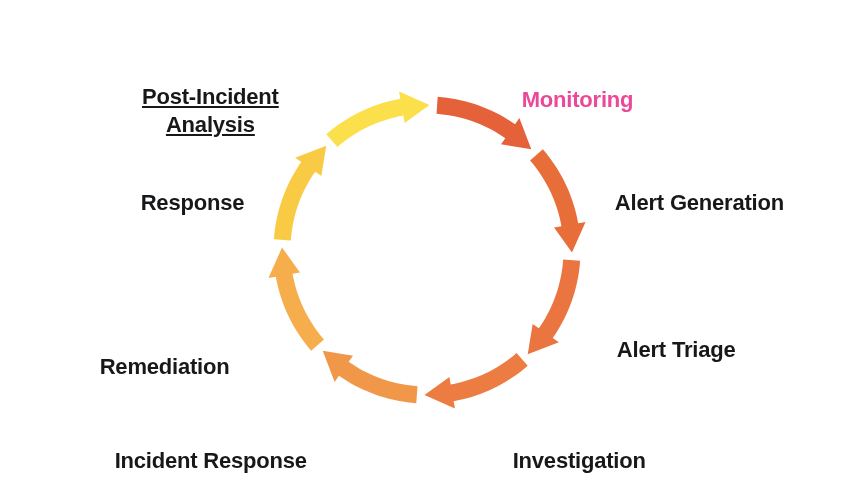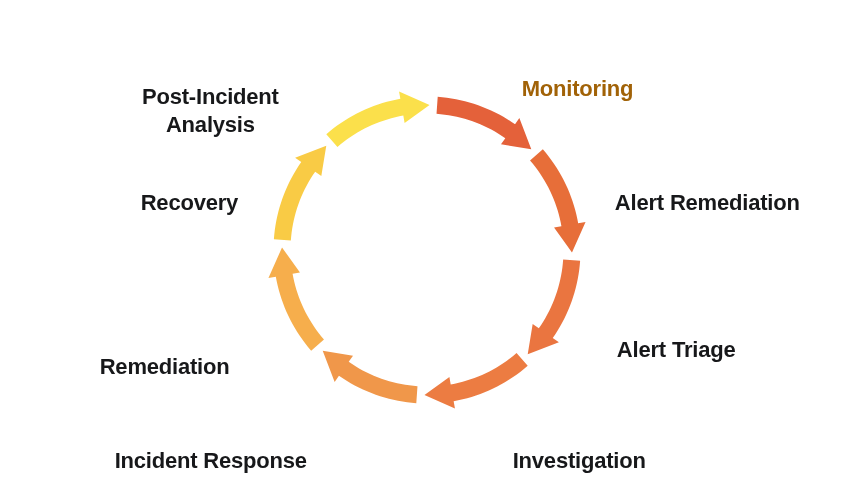--- a/index.html
+++ b/index.html
@@ -58,39 +58,39 @@
         <path d="M 542.85 149.29 L 545.82 152.82 L 548.69 156.44 L 551.45 160.14 L 554.09 163.92 L 556.62 167.78 L 559.03 171.71 L 561.33 175.71 L 563.50 179.78 L 565.55 183.92 L 567.47 188.11 L 569.27 192.36 L 570.93 196.66 L 572.47 201.01 L 573.88 205.41 L 575.15 209.84 L 576.29 214.31 L 577.30 218.81 L 578.17 223.35 L 585.55 222.04 L 571.98 252.53 L 554.04 227.60 L 561.43 226.30 L 560.65 222.27 L 559.76 218.26 L 558.75 214.29 L 557.61 210.34 L 556.36 206.44 L 554.99 202.57 L 553.51 198.74 L 551.91 194.96 L 550.20 191.24 L 548.38 187.56 L 546.45 183.94 L 544.41 180.38 L 542.26 176.88 L 540.02 173.45 L 537.66 170.09 L 535.21 166.80 L 532.66 163.58 L 530.02 160.45 Z" fill="#e76e39" stroke="none"></path>
         <path d="M 580.13 260.71 L 579.74 265.30 L 579.21 269.89 L 578.54 274.45 L 577.74 279.00 L 576.80 283.51 L 575.72 288.00 L 574.51 292.45 L 573.17 296.87 L 571.70 301.24 L 570.09 305.56 L 568.36 309.84 L 566.49 314.06 L 564.50 318.22 L 562.39 322.33 L 560.16 326.36 L 557.80 330.33 L 555.33 334.23 L 552.74 338.04 L 558.88 342.35 L 527.73 354.30 L 532.67 323.99 L 538.81 328.29 L 541.12 324.90 L 543.32 321.43 L 545.41 317.91 L 547.40 314.32 L 549.28 310.67 L 551.04 306.97 L 552.70 303.21 L 554.24 299.41 L 555.67 295.56 L 556.98 291.68 L 558.18 287.75 L 559.25 283.79 L 560.21 279.80 L 561.04 275.79 L 561.76 271.75 L 562.35 267.69 L 562.82 263.61 L 563.17 259.52 Z" fill="#ea7540" stroke="none"></path>
         <path d="M 527.71 365.85 L 524.18 368.82 L 520.56 371.69 L 516.86 374.45 L 513.08 377.09 L 509.22 379.62 L 505.29 382.03 L 501.29 384.33 L 497.22 386.50 L 493.08 388.55 L 488.89 390.47 L 484.64 392.27 L 480.34 393.93 L 475.99 395.47 L 471.59 396.88 L 467.16 398.15 L 462.69 399.29 L 458.19 400.30 L 453.65 401.17 L 454.96 408.55 L 424.47 394.98 L 449.40 377.04 L 450.70 384.43 L 454.73 383.65 L 458.74 382.76 L 462.71 381.75 L 466.66 380.61 L 470.56 379.36 L 474.43 377.99 L 478.26 376.51 L 482.04 374.91 L 485.76 373.20 L 489.44 371.38 L 493.06 369.45 L 496.62 367.41 L 500.12 365.26 L 503.55 363.02 L 506.91 360.66 L 510.20 358.21 L 513.42 355.66 L 516.55 353.02 Z" fill="#ec7c42" stroke="none"></path>
         <path d="M 416.29 403.13 L 411.70 402.74 L 407.11 402.21 L 402.55 401.54 L 398.00 400.74 L 393.49 399.80 L 389.00 398.72 L 384.55 397.51 L 380.13 396.17 L 375.76 394.70 L 371.44 393.09 L 367.16 391.36 L 362.94 389.49 L 358.78 387.50 L 354.67 385.39 L 350.64 383.16 L 346.67 380.80 L 342.77 378.33 L 338.96 375.74 L 334.65 381.88 L 322.70 350.73 L 353.01 355.67 L 348.71 361.81 L 352.10 364.12 L 355.57 366.32 L 359.09 368.41 L 362.68 370.40 L 366.33 372.28 L 370.03 374.04 L 373.79 375.70 L 377.59 377.24 L 381.44 378.67 L 385.32 379.98 L 389.25 381.18 L 393.21 382.25 L 397.20 383.21 L 401.21 384.04 L 405.25 384.76 L 409.31 385.35 L 413.39 385.82 L 417.48 386.17 Z" fill="#f0974a" stroke="none"></path>
         <path d="M 311.15 350.71 L 308.18 347.18 L 305.31 343.56 L 302.55 339.86 L 299.91 336.08 L 297.38 332.22 L 294.97 328.29 L 292.67 324.29 L 290.50 320.22 L 288.45 316.08 L 286.53 311.89 L 284.73 307.64 L 283.07 303.34 L 281.53 298.99 L 280.12 294.59 L 278.85 290.16 L 277.71 285.69 L 276.70 281.19 L 275.83 276.65 L 268.45 277.96 L 282.02 247.47 L 299.96 272.40 L 292.57 273.70 L 293.35 277.73 L 294.24 281.74 L 295.25 285.71 L 296.39 289.66 L 297.64 293.56 L 299.01 297.43 L 300.49 301.26 L 302.09 305.04 L 303.80 308.76 L 305.62 312.44 L 307.55 316.06 L 309.59 319.62 L 311.74 323.12 L 313.98 326.55 L 316.34 329.91 L 318.79 333.20 L 321.34 336.42 L 323.98 339.55 Z" fill="#f6ae4c" stroke="none"></path>
         <path d="M 273.87 239.29 L 274.26 234.70 L 274.79 230.11 L 275.46 225.55 L 276.26 221.00 L 277.20 216.49 L 278.28 212.00 L 279.49 207.55 L 280.83 203.13 L 282.30 198.76 L 283.91 194.44 L 285.64 190.16 L 287.51 185.94 L 289.50 181.78 L 291.61 177.67 L 293.84 173.64 L 296.20 169.67 L 298.67 165.77 L 301.26 161.96 L 295.12 157.65 L 326.27 145.70 L 321.33 176.01 L 315.19 171.71 L 312.88 175.10 L 310.68 178.57 L 308.59 182.09 L 306.60 185.68 L 304.72 189.33 L 302.96 193.03 L 301.30 196.79 L 299.76 200.59 L 298.33 204.44 L 297.02 208.32 L 295.82 212.25 L 294.75 216.21 L 293.79 220.20 L 292.96 224.21 L 292.24 228.25 L 291.65 232.31 L 291.18 236.39 L 290.83 240.48 Z" fill="#f9cb45" stroke="none"></path>
         <path d="M 326.29 134.15 L 329.82 131.18 L 333.44 128.31 L 337.14 125.55 L 340.92 122.91 L 344.78 120.38 L 348.71 117.97 L 352.71 115.67 L 356.78 113.50 L 360.92 111.45 L 365.11 109.53 L 369.36 107.73 L 373.66 106.07 L 378.01 104.53 L 382.41 103.12 L 386.84 101.85 L 391.31 100.71 L 395.81 99.70 L 400.35 98.83 L 399.04 91.45 L 429.53 105.02 L 404.60 122.96 L 403.30 115.57 L 399.27 116.35 L 395.26 117.24 L 391.29 118.25 L 387.34 119.39 L 383.44 120.64 L 379.57 122.01 L 375.74 123.49 L 371.96 125.09 L 368.24 126.80 L 364.56 128.62 L 360.94 130.55 L 357.38 132.59 L 353.88 134.74 L 350.45 136.98 L 347.09 139.34 L 343.80 141.79 L 340.58 144.34 L 337.45 146.98 Z" fill="#fbe04b" stroke="none"></path>
       </g>
   </svg>
 
-  <div class="label" style="left: 498px; top: 47px; color: #a16207;">
+  <div class="label" style="left: 498px; top: 58px; color: #ec4899;">
     <span>Monitoring</span>
   </div>
   <div class="label" style="left: 592px; top: 161px; color: rgb(23, 24, 26);">
-    <span>Alert Remediation</span>
+    <span>Alert Generation</span>
   </div>
   <div class="label" style="left: 594px; top: 308px; color: rgb(23, 24, 26); text-align: right;">
     <span>Alert Triage</span>
   </div>
   <div class="label" style="left: 489px; top: 419px; color: rgb(23, 24, 26);">
     <span>Investigation</span>
   </div>
   <div class="label" style="left: 91px; top: 419px; color: rgb(23, 24, 26);">
     <span>Incident Response</span>
   </div>
   <div class="label" style="left: 76px; top: 325px; color: rgb(23, 24, 26);">
     <span>Remediation</span>
   </div>
   <div class="label" style="left: 117px; top: 161px; color: rgb(23, 24, 26);">
-    <span>Recovery</span>
+    <span>Response</span>
   </div>
-  <div class="label two-line" style="left: 142px; top: 55px; color: rgb(23, 24, 26);">
+  <div class="label two-line" style="left: 142px; top: 55px; color: rgb(23, 24, 26); text-decoration: underline;">
     <span>Post-Incident
 Analysis</span>
   </div>
 
 </div>
 
 </body></html>

